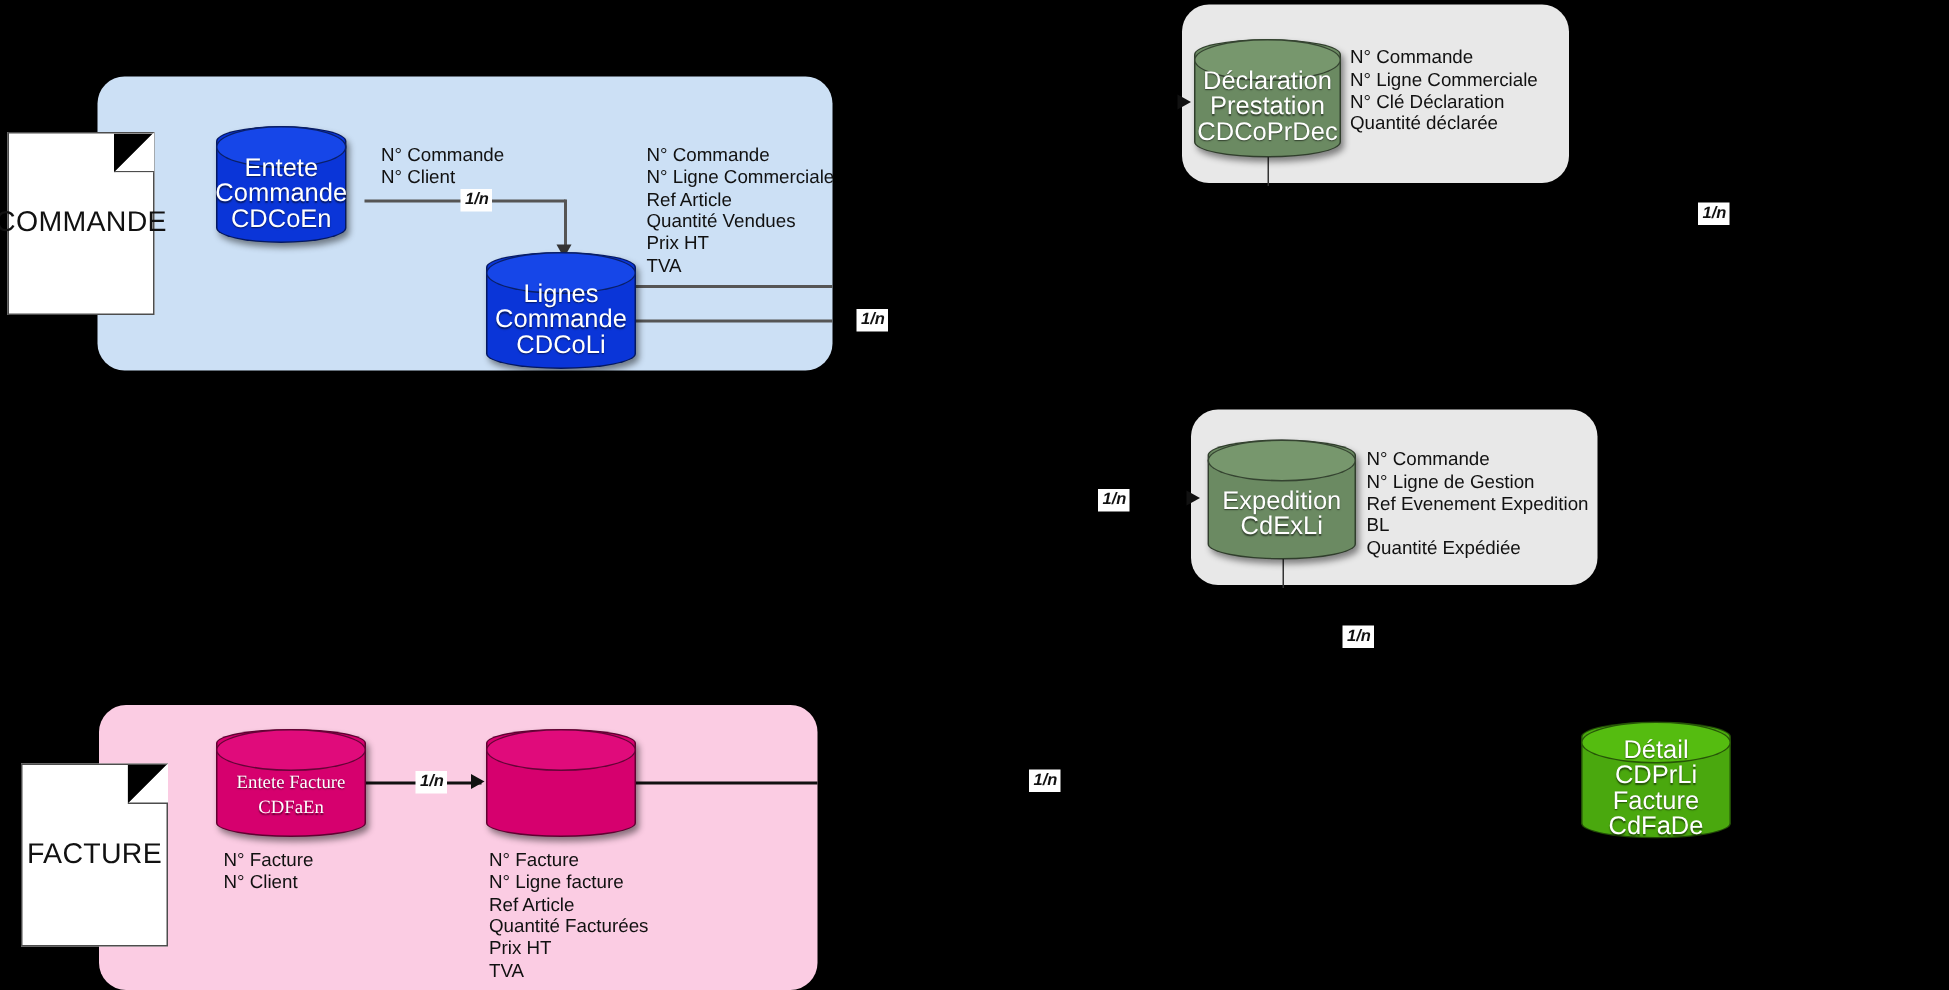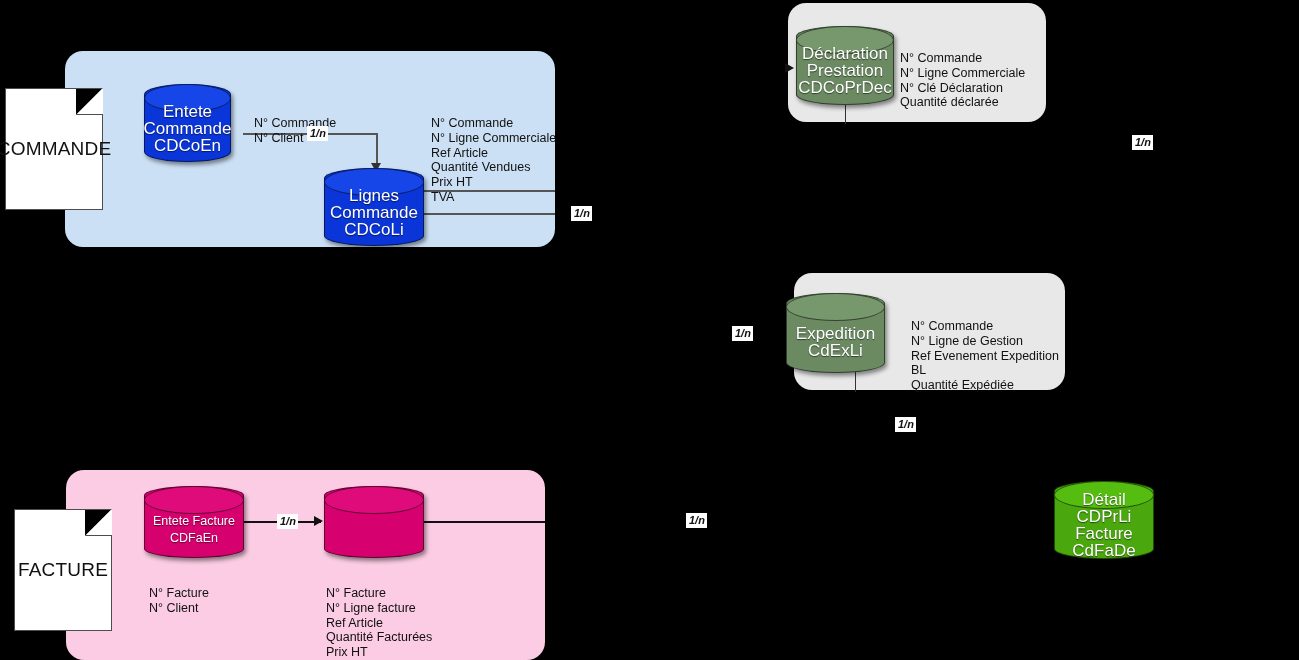--- a/index.html
+++ b/index.html
@@ -105,21 +105,20 @@
   .c-purple .body{background:#7e6e9a;} .c-purple .top{background:#8b7ba6;}
   .c-lgreen .body{background:#4aa80e;} .c-lgreen .top{background:#55bc10;}
 
   
   .attrs{
     position:absolute;
     font-size:12.5px;
     line-height:14.8px;
     color:#111;
     white-space:pre-line;
-    margin-top:20px;
   }
 
   
   .line-h{position:absolute;height:0;border-top:2px solid #555;}
   .line-v{position:absolute;width:0;border-left:2px solid #555;}
   .line-h.dark{border-top-color:#111;}
   .line-v.thin{border-left-width:1px;border-left-color:#333;}
 
   
   .arrow-down{
@@ -210,31 +209,31 @@
 
   <div class="cyl c-green shadowed" style="left:796px;top:26px;width:98px;height:79px;">
     <div class="body"></div>
     <div class="top"></div>
     <span class="txt">Déclaration
 Prestation
 CDCoPrDec</span>
   </div>
 
 
-  <div class="cyl c-green shadowed" style="left:786px;top:293px;width:99px;height:80px;">
+  <div class="cyl c-green shadowed" style="left:805px;top:293px;width:99px;height:80px;">
     <div class="body"></div>
     <div class="top"></div>
     <span class="txt" style="padding-top:18px;">Expedition
 CdExLi</span>
   </div>
 
   <div class="cyl c-pink shadowed" style="left:144px;top:486px;width:100px;height:72px;">
     <div class="body"></div>
     <div class="top"></div>
-    <span class="txt" style="padding-top:16px;font-size:12.5px;">Entete Facture
+    <span class="txt" style="padding-top:16px;font-size:12.5px;font-family:Liberation Serif, serif;">Entete Facture
 CDFaEn</span>
   </div>
 
   <div class="cyl c-pink shadowed" style="left:324px;top:486px;width:100px;height:72px;">
     <div class="body"></div>
     <div class="top"></div>
   </div>
 
   <div class="cyl c-lgreen shadowed" style="left:1054px;top:481px;width:100px;height:78px;">
     <div class="body"></div>

